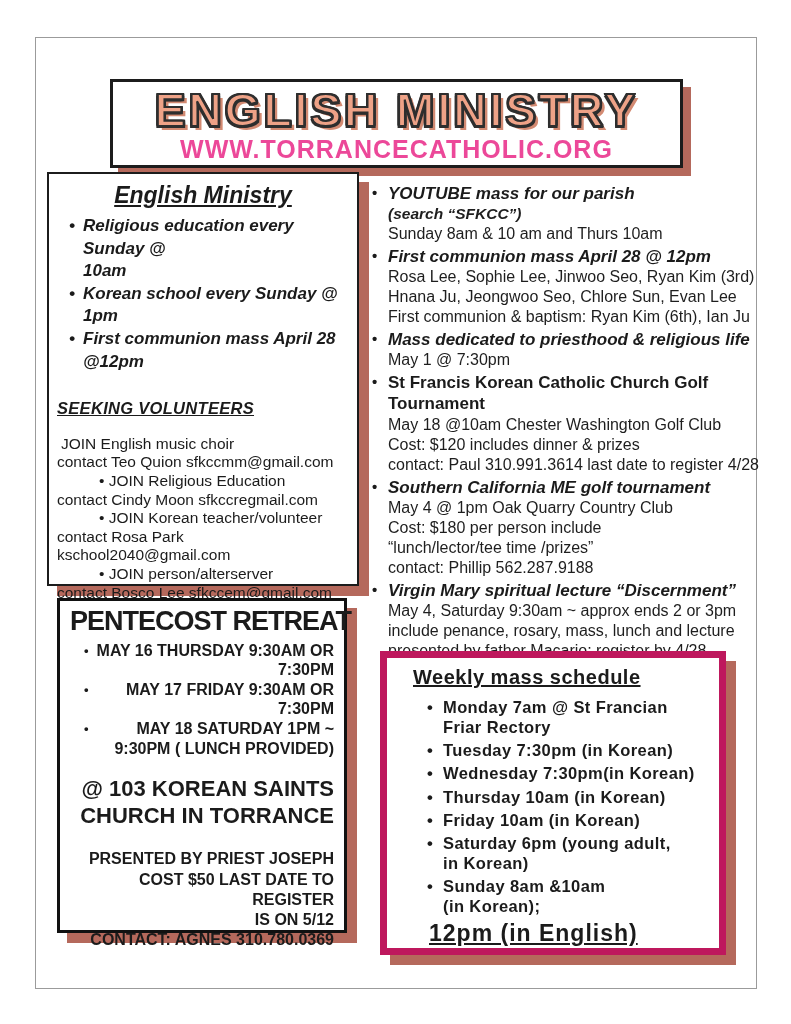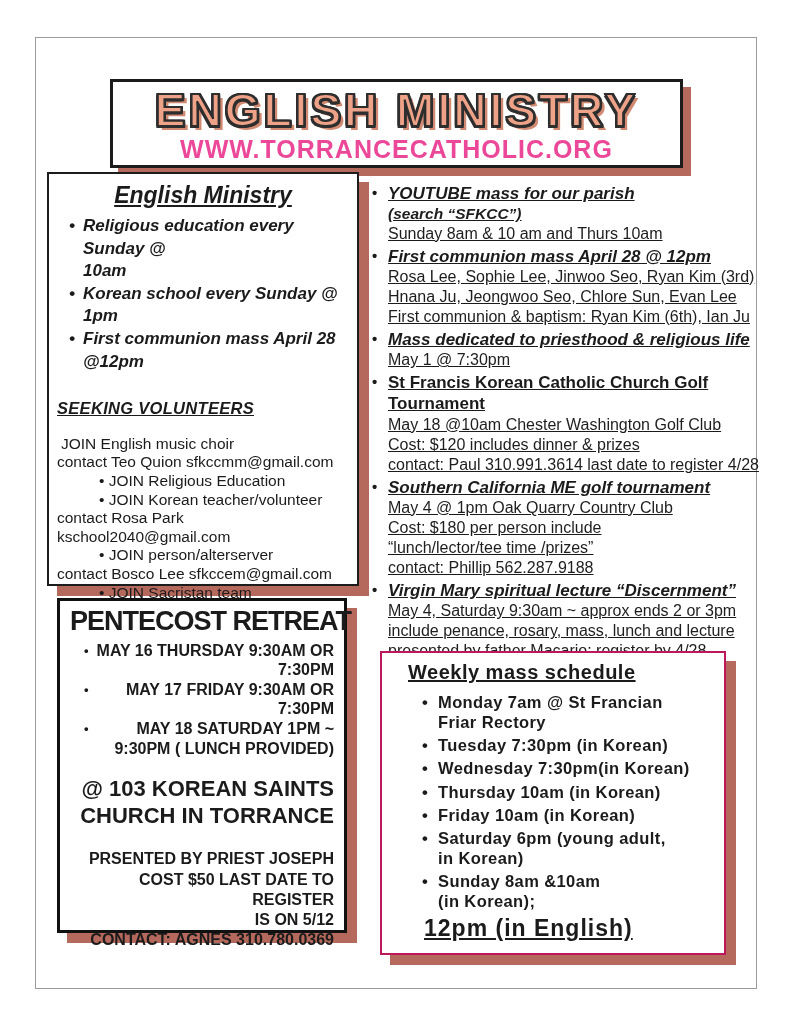--- a/index.html
+++ b/index.html
@@ -63,21 +63,21 @@
   .vol-heading{
     margin-top:26px;font-style:italic;font-weight:700;font-size:16.5px;
     text-decoration:underline;letter-spacing:0.3px;
   }
   .vol-line{font-size:15.5px;line-height:1.2;white-space:pre-line;}
   .vol-join.bulleted{padding-left:42px;position:relative;}
   .vol-join.bulleted::before{content:"\2022\00a0";}
   .vol-join.first{padding-left:4px;}
   
   .right-col{position:absolute;left:372px;top:183px;width:390px;z-index:0;}
-  .r-item{position:relative;padding-left:16px;margin-bottom:2px;text-decoration:underline;}
+  .r-item{position:relative;padding-left:16px;margin-bottom:2px;}
   .r-item::before{content:"\2022";position:absolute;left:0;top:1px;font-size:15px;font-weight:700;}
   .r-title{font-weight:700;font-size:17px;line-height:1.25;}
   .r-title.italic{font-style:italic;}
   .r-sub{font-size:16px;line-height:1.25;color:#1e1e1e;}
   .r-sub.bolditalic{font-weight:700;font-style:italic;font-size:15.5px;}
   
   .pentecost-box{
     position:absolute;left:57px;top:598px;width:290px;height:335px;
     background:#fff;border:3px solid #111;box-sizing:border-box;
     box-shadow:10px 10px 0 var(--accent);
@@ -88,21 +88,21 @@
   .p-bullets li{
     position:relative;padding-left:12px;font-weight:700;font-size:16px;line-height:1.2;
     white-space:pre-line;margin-bottom:1px;
   }
   .p-bullets li::before{content:"\2022";position:absolute;left:0;font-size:13px;top:2px;}
   .p-location{margin-top:18px;font-weight:700;font-size:22px;line-height:1.22;white-space:pre-line;}
   .p-details{margin-top:20px;font-weight:700;font-size:16px;line-height:1.26;white-space:pre-line;}
   
   .weekly-box{
     position:absolute;left:380px;top:651px;width:346px;height:304px;
-    background:#fff;border:2px solid #be185d;box-sizing:border-box;
+    background:#fff;border:7px solid #be185d;box-sizing:border-box;
     box-shadow:10px 10px 0 var(--accent);
     padding:8px 12px;z-index:2;
   }
   .w-title{
     font-weight:700;font-size:20px;text-decoration:underline;
     margin-left:14px;letter-spacing:0.5px;
   }
   .w-items{list-style:none;margin:8px 0 0;padding:0 0 0 28px;}
   .w-items li{
     position:relative;padding-left:16px;font-weight:700;font-size:16.5px;
@@ -129,20 +129,21 @@
   <ul class="lb-bullets">
     <li>Religious education every Sunday @
 10am</li>
     <li>Korean school every Sunday  @ 1pm</li>
     <li>First communion mass April 28 @12pm</li>
   </ul>
   <h3 class="vol-heading">SEEKING VOLUNTEERS</h3>
   <div class="vol-line vol-join first">JOIN English music choir</div>
   <div class="vol-line vol-contact">contact Teo Quion sfkccmm@gmail.com</div>
   <div class="vol-line vol-join bulleted">JOIN Religious Education</div>
+  <div class="vol-line vol-contact">contact Cindy Moon sfkccregmail.com</div>
   <div class="vol-line vol-join bulleted">JOIN Korean teacher/volunteer</div>
   <div class="vol-line vol-contact">contact Rosa Park kschool2040@gmail.com</div>
   <div class="vol-line vol-join bulleted">JOIN person/alterserver</div>
   <div class="vol-line vol-contact">contact Bosco Lee sfkccem@gmail.com</div>
   <div class="vol-line vol-join bulleted">JOIN Sacristan team</div>
   <div class="vol-line vol-contact">contact Cecilia Choi chechoi@yahoo.com</div>
 </section>
 
 <section class="right-col">
   <div class="r-item">

